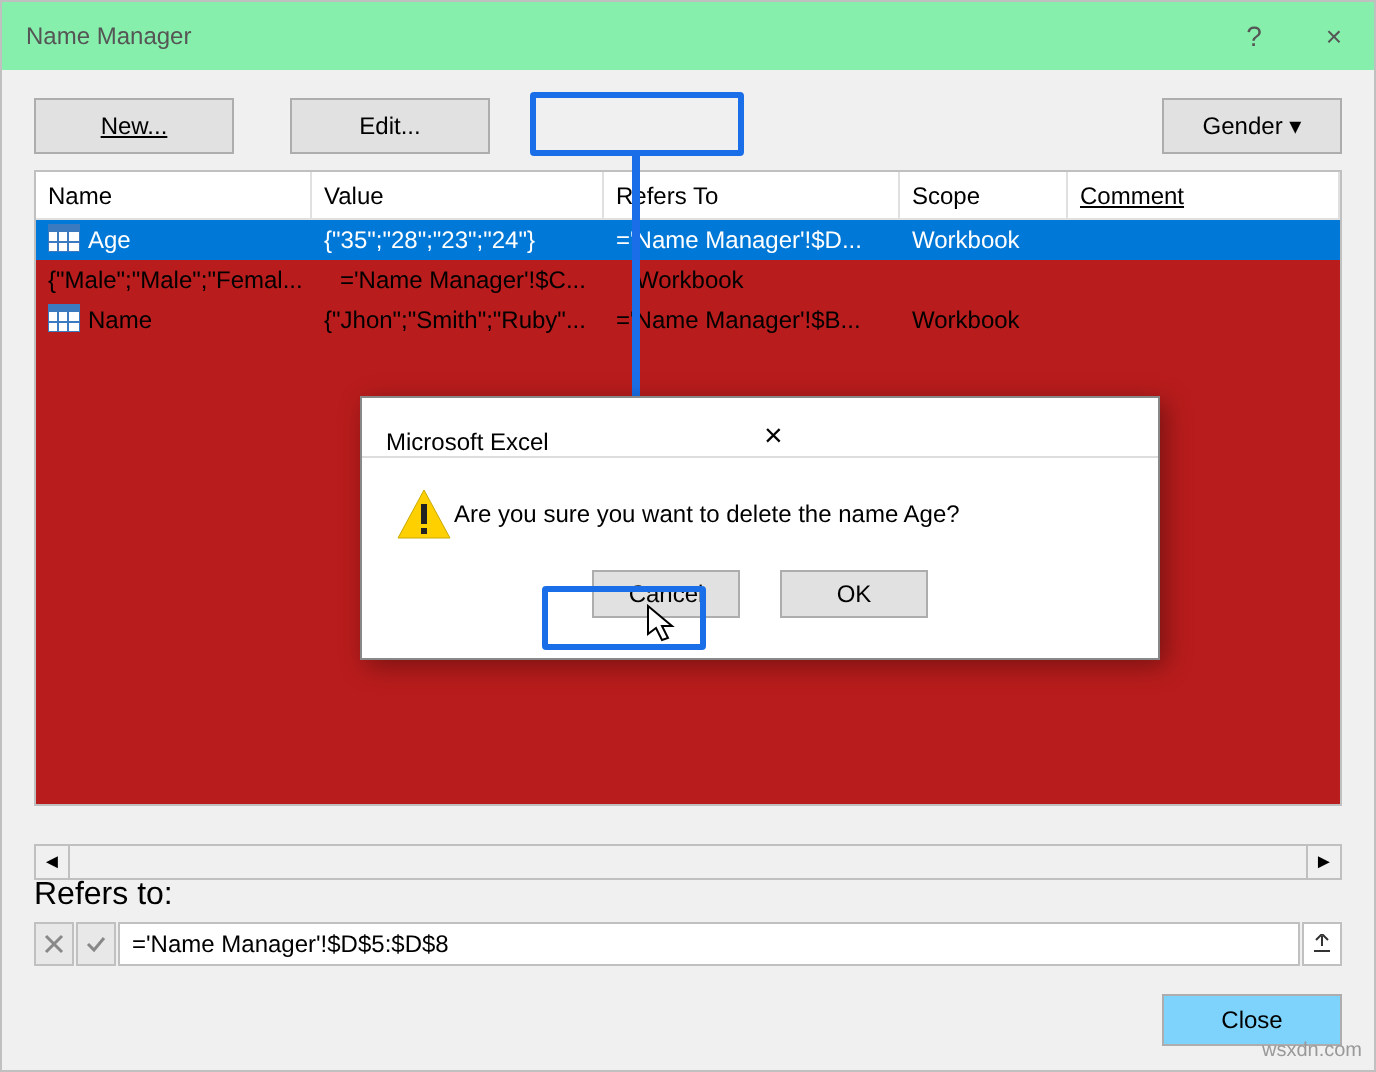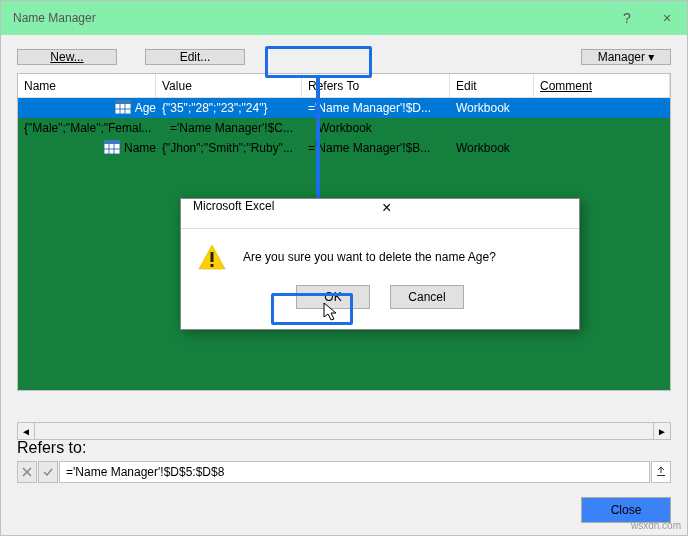--- a/index.html
+++ b/index.html
@@ -2,57 +2,57 @@
 <html><head>
   <meta charset="utf-8">
   <style>
     * { box-sizing: border-box; margin: 0; padding: 0; font-family: 'Segoe UI', Tahoma, sans-serif; }
     body { background: #fff; width: 688px; height: 536px; overflow: hidden; position: relative; }
     .window { position: absolute; top: 0; left: 0; width: 688px; height: 536px; background: #f0f0f0; border: 1px solid #c0c0c0; }
     .titlebar { display: flex; align-items: center; height: 34px; padding: 0 0 0 12px; background: #86efac; font-size: 12px; color: #555; }
     .titlebar .title { flex: 1; }
     .titlebar .tbbtn { width: 40px; height: 34px; display:flex; align-items:center; justify-content:center; font-size:14px; color:#555; }
     .toolbar { display:flex; gap:0; padding: 14px 16px 8px 16px; }
-    .toolbar .btn { width: 100px; height: 16px; border: 1px solid #adadad; background: #e1e1e1; font-size: 12px; display:flex; align-items:center; justify-content:center; cursor:pointer; }
+    .toolbar .btn { width: 100px; height: 28px; border: 1px solid #adadad; background: #e1e1e1; font-size: 12px; display:flex; align-items:center; justify-content:center; cursor:pointer; }
     .toolbar .spacer { flex:1; }
     .toolbar .filter { width: 90px; }
     .toolbar .gap { width: 28px; }
     .delete-highlight { position:absolute; left:265px; top:46px; width:107px; height:32px; border:3px solid #1a6fe8; border-radius:2px; pointer-events:none; }
-    .listarea { margin: 0 16px; background: #15803d; border: 1px solid #c0c0c0; height: 318px; position:relative; }
+    .listarea { margin: 0 16px; background: #b91c1c; border: 1px solid #c0c0c0; height: 318px; position:relative; }
     .headerrow { display:flex; height: 24px; border-bottom: 1px solid #e0e0e0; font-size: 12px; align-items:center; background:#fff; }
     .headerrow > div { padding-left: 6px; border-right: 1px solid #e0e0e0; height:100%; display:flex; align-items:center; }
     .col-name { width: 138px; }
     .col-value { width: 146px; }
     .col-refers { width: 148px; }
     .col-scope { width: 84px; }
     .col-comment { flex:1; border-right:none;text-decoration:underline; }
     .row { display:flex; height: 20px; font-size: 12px; align-items:center; }
     .row.sel { background: #0078d7; color: #fff; }
     .row.sel .cell { color:#fff; }
     .row .cell { overflow:hidden; white-space:nowrap; text-overflow:ellipsis; padding-left:6px; }
-    .row .iconcell { display:flex; align-items:center; gap:4px;justify-content:flex-end; }
+    .row .iconcell { display:flex; align-items:center; gap:4px; }
     .row .iconcell svg { flex-shrink:0; }
     .hscroll { position:absolute; left:16px; right:16px; bottom:95px; height:18px; display:flex; align-items:center; }
     .hscroll .arrow { width:18px; height:18px; background:#f0f0f0; border:1px solid #c0c0c0; display:flex; align-items:center; justify-content:center; font-size:10px; }
     .hscroll .track { flex:1; height:18px; background:#f0f0f0; border-top:1px solid #c0c0c0; border-bottom:1px solid #c0c0c0; }
     .refersto { position:absolute; left:16px; right:16px; bottom:52px; }
     .refersto .lbl { font-size:16px; margin-bottom:4px; display:block; }
     .refersto .row2 { display:flex; gap:1px; }
     .refersto .xc { width:20px; height:22px; border:1px solid #c0c0c0; background:#e8e8e8; display:flex; align-items:center; justify-content:center; }
     .refersto input { flex:1; height:22px; border:1px solid #c0c0c0; padding:0 6px; font-size:12px; }
     .refersto .expand { width:20px; height:22px; border:1px solid #c0c0c0; background:#fff; display:flex; align-items:center; justify-content:center; }
     .footer { position:absolute; right:16px; bottom:12px; }
-    .footer .btn { width:90px; height:26px; border:1px solid #adadad; background:#3b82f6; font-size:12px; display:flex; align-items:center; justify-content:center; }
+    .footer .btn { width:90px; height:26px; border:1px solid #adadad; background:#7dd3fc; font-size:12px; display:flex; align-items:center; justify-content:center; }
     .watermark { position:absolute; right:6px; bottom:4px; font-size:10px; color:#999; }
 
     
     .confirm { position:absolute; left:180px; top:198px; width:400px; height:132px; background:#fff; border:1px solid #888; box-shadow: 3px 3px 12px rgba(0,0,0,0.35); }
-    .confirm .ctitle { height:30px; display:flex; align-items:flex-start; padding:0 8px 0 12px; font-size:12px; border-bottom:1px solid #ddd; }
+    .confirm .ctitle { height:30px; display:flex; align-items:flex-end; padding:0 8px 0 12px; font-size:12px; border-bottom:1px solid #ddd; }
     .confirm .ctitle span { flex:1; }
-    .confirm .cbody { display:flex; align-items:center; padding: 14px 16px 8px 16px; font-size:12px; gap:16px; }
+    .confirm .cbody { display:flex; align-items:center; padding: 14px 16px 8px 16px; font-size:12px; }
     .confirm .warn { width:30px; height:28px; }
     .confirm .cbtns { display:flex; justify-content:center; gap:20px; padding: 6px 0 12px 0; }
     .confirm .cbtn { width:74px; height:24px; border:1px solid #adadad; background:#e1e1e1; font-size:12px; display:flex; align-items:center; justify-content:center; }
     .ok-highlight { position:absolute; left:271px; top:293px; width:82px; height:32px; border:3px solid #1a6fe8; border-radius:2px; pointer-events:none; }
 
     
     .arrow-line { position:absolute; left:316px; top:78px; width:4px; height:180px; background:#1a6fe8; }
     .arrow-head { position:absolute; left:308px; top:252px; width:0; height:0; border-left:10px solid transparent; border-right:10px solid transparent; border-top:14px solid #1a6fe8; }
 
     .cursor { position:absolute; left:323px; top:302px; width:18px; height:22px; pointer-events:none; }
@@ -68,29 +68,29 @@
   </div>
 
   <div class="toolbar">
     <div class="btn">
         <u>New...</u>
       </div>
     <div class="gap"></div>
     <div class="btn">Edit...</div>
     <div class="gap"></div>
     <div class="spacer"></div>
-    <div class="btn filter">Manager ▾</div>
+    <div class="btn filter">Gender ▾</div>
   </div>
 
   <div class="listarea">
     <div class="headerrow">
       <div class="col-name">Name</div>
       <div class="col-value">Value</div>
       <div class="col-refers">Refers To</div>
-      <div class="col-scope">Edit</div>
+      <div class="col-scope">Scope</div>
       <div class="col-comment">Comment</div>
     </div>
     <div id="rows">
         <div class="row sel">
           <div class="cell col-name iconcell">
             <span><svg width="16" height="14" viewBox="0 0 16 14">
                 <rect x="0" y="0" width="16" height="14" fill="#fff" stroke="#3b7abf" stroke-width="1"></rect>
                 <rect x="0" y="0" width="16" height="4" fill="#3b7abf"></rect>
                 <line x1="5" y1="0" x2="5" y2="14" stroke="#3b7abf"></line>
                 <line x1="10" y1="0" x2="10" y2="14" stroke="#3b7abf"></line>
@@ -175,22 +175,22 @@
   </div>
   <div class="cbody">
     <svg class="warn" viewBox="0 0 30 28">
       <path d="M15 2 L28 26 L2 26 Z" fill="#ffd000" stroke="#c9a800" stroke-width="0.5"></path>
       <rect x="13.5" y="9" width="3" height="10" fill="#222"></rect>
       <rect x="13.5" y="21" width="3" height="3" fill="#222"></rect>
     </svg>
     <span>Are you sure you want to delete the name Age?</span>
   </div>
   <div class="cbtns">
+    <div class="cbtn">Cancel</div>
     <div class="cbtn">OK</div>
-    <div class="cbtn">Cancel</div>
   </div>
 </div>
 
 <div class="ok-highlight"></div>
 
 <svg class="cursor" viewBox="0 0 18 22">
   <path d="M1 1 L1 15 L5 12 L8 18 L11 17 L8 11 L13 11 Z" fill="#fff" stroke="#000" stroke-width="1"></path>
 </svg>
 
 </body></html>

